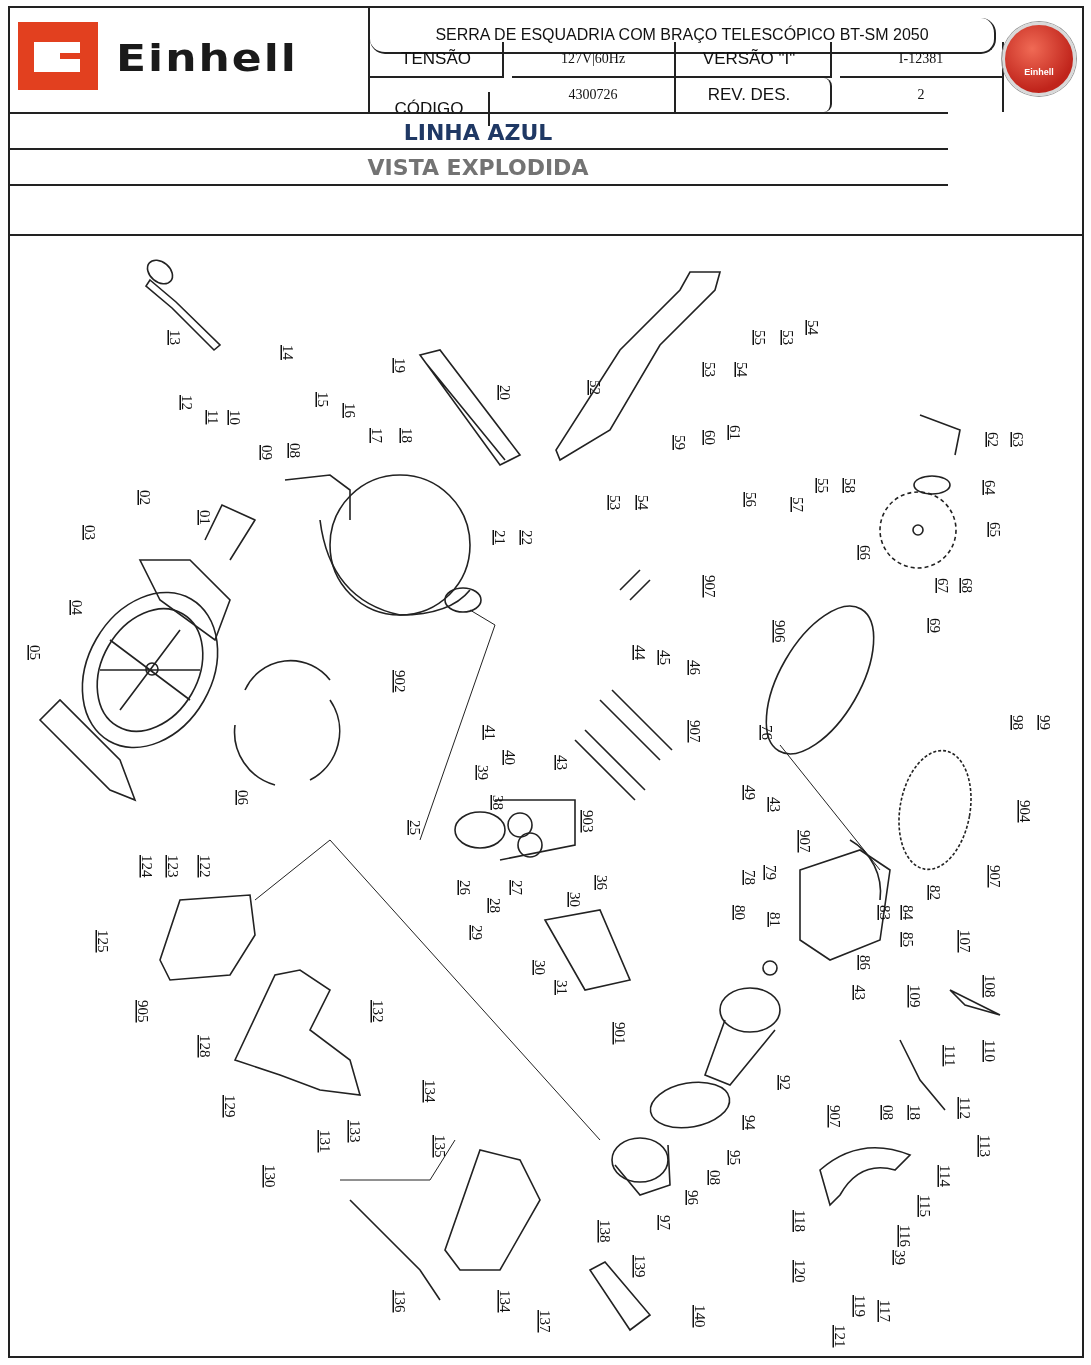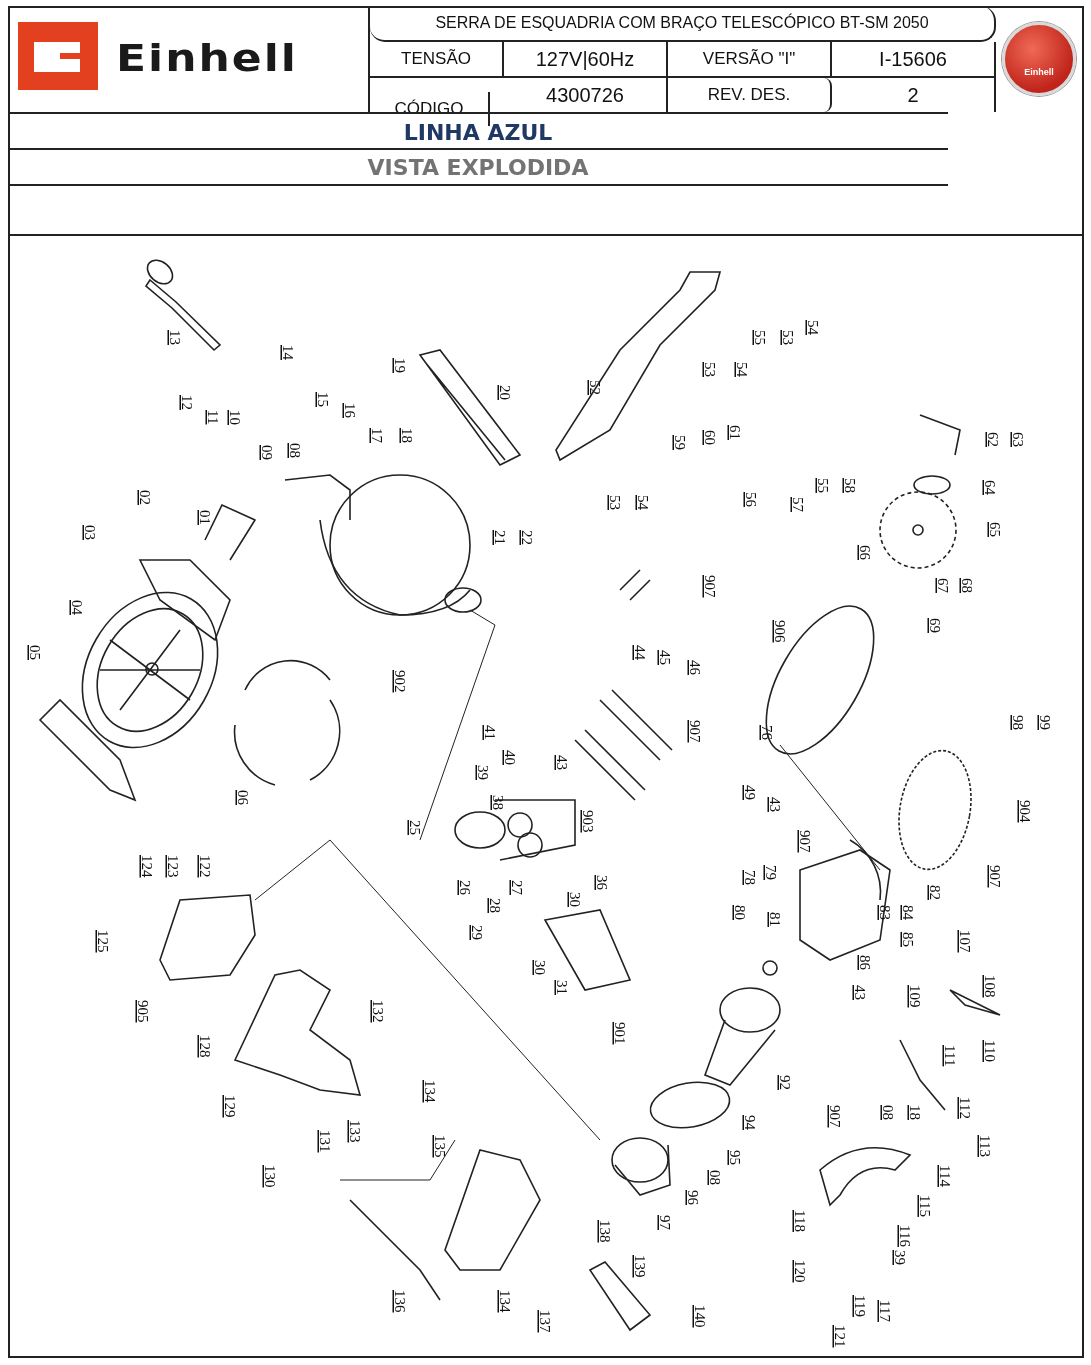--- a/index.html
+++ b/index.html
@@ -5,23 +5,23 @@
   html, body { margin: 0; padding: 0; background: #ffffff; }
   body { width: 1091px; height: 1365px; position: relative; overflow: hidden; font-family: "Liberation Sans", sans-serif; color: #111; }
   .frame { position: absolute; left: 8px; top: 6px; width: 1076px; height: 1352px; border: 2px solid #222; box-sizing: border-box; }
   .hdr { position: absolute; left: 8px; top: 6px; width: 1076px; height: 108px; box-sizing: border-box; }
   .logo-cell { position: absolute; left: 0; top: 0; width: 362px; height: 106px; border-right: 2px solid #222; box-sizing: border-box; }
   .logo-mark { position: absolute; left: 10px; top: 16px; width: 80px; height: 68px; background: #e2401f; }
   .logo-mark .e1 { position: absolute; left: 16px; top: 20px; width: 46px; height: 30px; background: #fff; }
   .logo-mark .e2 { position: absolute; left: 42px; top: 31px; width: 20px; height: 6px; background: #e2401f; }
   .logo-word { position: absolute; left: 108px; top: 30px; font-family: "DejaVu Sans", sans-serif; font-weight: 900; font-size: 44px; letter-spacing: 2px; color: #1a1a1a; transform: scaleY(0.85); transform-origin: left top; }
   .cell { position: absolute; box-sizing: border-box; border-bottom: 2px solid #222; border-right: 2px solid #222; display: flex; align-items: center; justify-content: center; }
-  .title-cell { left: 362px; top: 0; width: 626px; height: 36px; font-size: 16px; border-radius: 15px; }
+  .title-cell { left: 362px; top: 12px; width: 626px; height: 36px; font-size: 16px; border-radius: 15px; }
   .lbl { font-weight: normal; font-size: 17px; }
-  .val { font-family: Liberation Sans, sans-serif; font-size: 20px; }
+  .val { font-family: Liberation Serif, serif; font-size: 14px; margin-left: 8px; }
   .badge-cell { position: absolute; left: 988px; top: 0; width: 86px; height: 106px; display:flex; align-items:center; justify-content:center; }
   .badge { width: 68px; height: 68px; border-radius: 50%; background: radial-gradient(circle at 40% 35%, #f06a55, #c0241b 70%); border: 3px solid #d9d9d9; position: relative; box-shadow: 0 0 0 1px #999; }
   .badge span { position: absolute; left: 0; right: 0; top: 42px; text-align: center; color: #fff; font-size: 9px; font-weight: bold; }
   .band { position: absolute; left: 8px; width: 940px; box-sizing: border-box; border-top: 2px solid #222; display: flex; align-items: center; justify-content: center; font-family: "DejaVu Sans", sans-serif; font-weight: bold; }
   .band1 { top: 112px; height: 38px; font-size: 22px; color: #1f3864; }
   .band2 { top: 148px; height: 38px; font-size: 22px; color: #737373; border-bottom: 2px solid #222; }
   .blank-row { position: absolute; left: 8px; top: 186px; width: 1076px; height: 50px; border-bottom: 2px solid #222; box-sizing: border-box; }
   .diagram { position: absolute; left: 10px; top: 238px; width: 1072px; height: 1118px; }
   .diagram svg { width: 100%; height: 100%; }
   .pl { font-family: "Liberation Serif", serif; font-size: 15px; fill: #111; }
@@ -38,21 +38,21 @@
         <div class="e2"></div>
     </div>
     <div class="logo-word">Einhell</div>
   </div>
 
   <div class="cell title-cell">SERRA DE ESQUADRIA COM BRAÇO TELESCÓPICO BT-SM 2050</div>
 
   <div class="cell lbl" style="left:362px;top:36px;width:134px;height:36px;">TENSÃO</div>
   <div class="cell val" style="left:496px;top:36px;width:164px;height:36px;">127V|60Hz</div>
   <div class="cell lbl" style="left:660px;top:36px;width:164px;height:36px;">VERSÃO "I"</div>
-  <div class="cell val" style="left:824px;top:36px;width:164px;height:36px;">I-15606</div>
+  <div class="cell val" style="left:824px;top:36px;width:164px;height:36px;">I-12381</div>
 
   <div class="cell lbl" style="left:362px;top:86px;width:120px;height:34px;border-bottom:none;">CÓDIGO</div>
   <div class="cell val" style="left:496px;top:72px;width:164px;height:34px;border-bottom:none;">4300726</div>
   <div class="cell lbl" style="left:660px;top:72px;width:164px;height:34px;border-bottom:none;border-radius:8px;">REV. DES.</div>
   <div class="cell val" style="left:824px;top:72px;width:164px;height:34px;border-bottom:none;">2</div>
 
   <div class="badge-cell">
     <div class="badge">
       <span>Einhell</span>
     </div>

